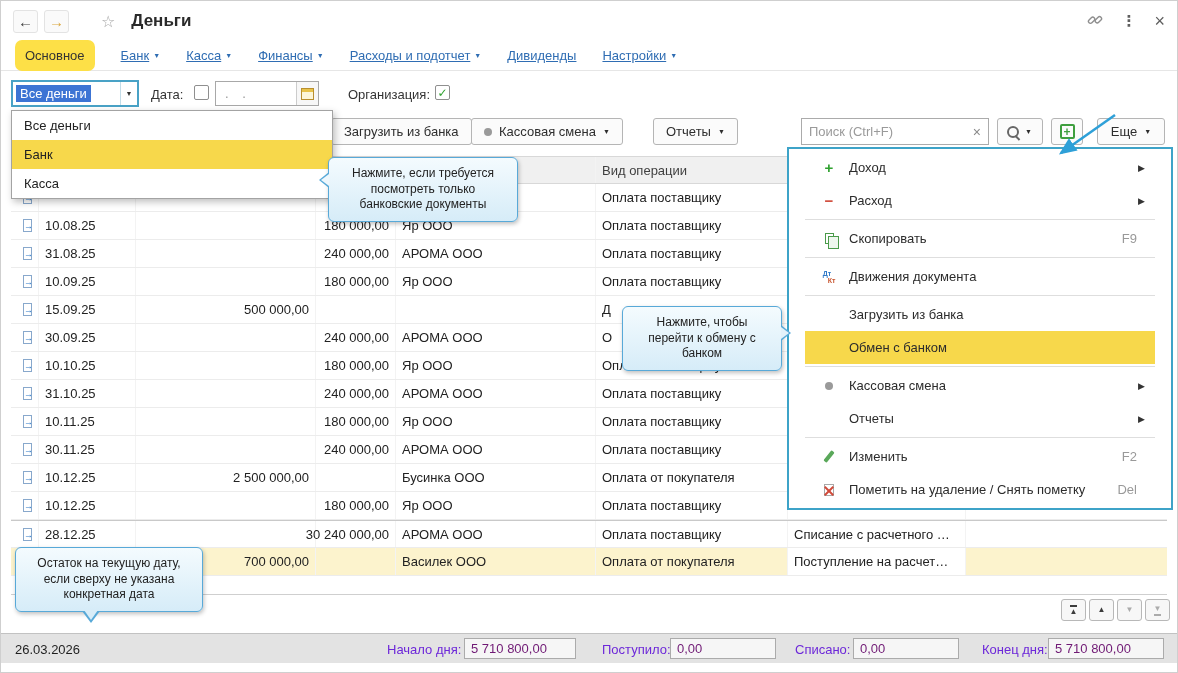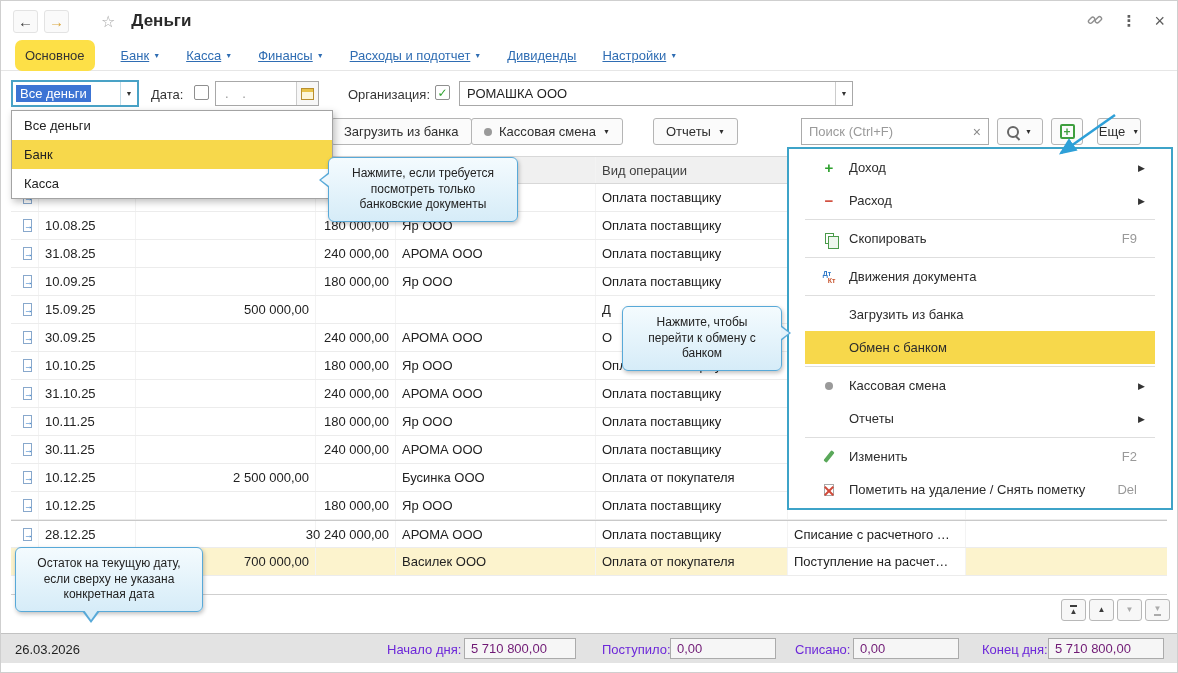--- a/index.html
+++ b/index.html
@@ -180,24 +180,20 @@
   <span class="flabel" style="left:150px;top:86px">Дата:</span>
   <span class="cb" style="left:193px;top:84px"></span>
   <div class="datefld">
     <span class="ph">. .</span>
     <span class="minibtn">
         <span class="ic-cal"></span>
       </span>
   </div>
   <span class="flabel" style="left:347px;top:86px">Организация:</span>
   <span class="cb checked" style="left:434px;top:84px"></span>
-  <div class="orgcombo">
-    <span class="val">РОМАШКА ООО</span>
-    <span class="cbtn car">▼</span>
-  </div>
 
   <div class="btn" style="left:330px">
       <span>Загрузить из банка</span>
     </div>
   <div class="btn" style="left:470px">
     <span class="dot"></span>
     <span>Кассовая смена</span>
     <span class="car">▼</span>
   </div>
   <div class="btn" style="left:652px">
@@ -208,21 +204,21 @@
     <span>Поиск (Ctrl+F)</span>
     <span class="clr">×</span>
   </div>
   <div class="btn" style="left:996px;width:46px;padding:0 8px;gap:5px">
     <span class="ic-mag"></span>
     <span class="car">▼</span>
   </div>
   <div class="btn" style="left:1050px;width:32px;padding:0;justify-content:center">
     <span class="ic-addsq"></span>
   </div>
-  <div class="btn" style="left:1096px;width:44px;justify-content:center">
+  <div class="btn" style="left:1096px;width:68px;justify-content:center">
     <span>Еще</span>
     <span class="car">▼</span>
   </div>
 
   <div class="tbl">
     <div class="trow thead">
       <span class="c"></span>
       <span class="c"></span>
       <span class="c"></span>
       <span class="c"></span>

